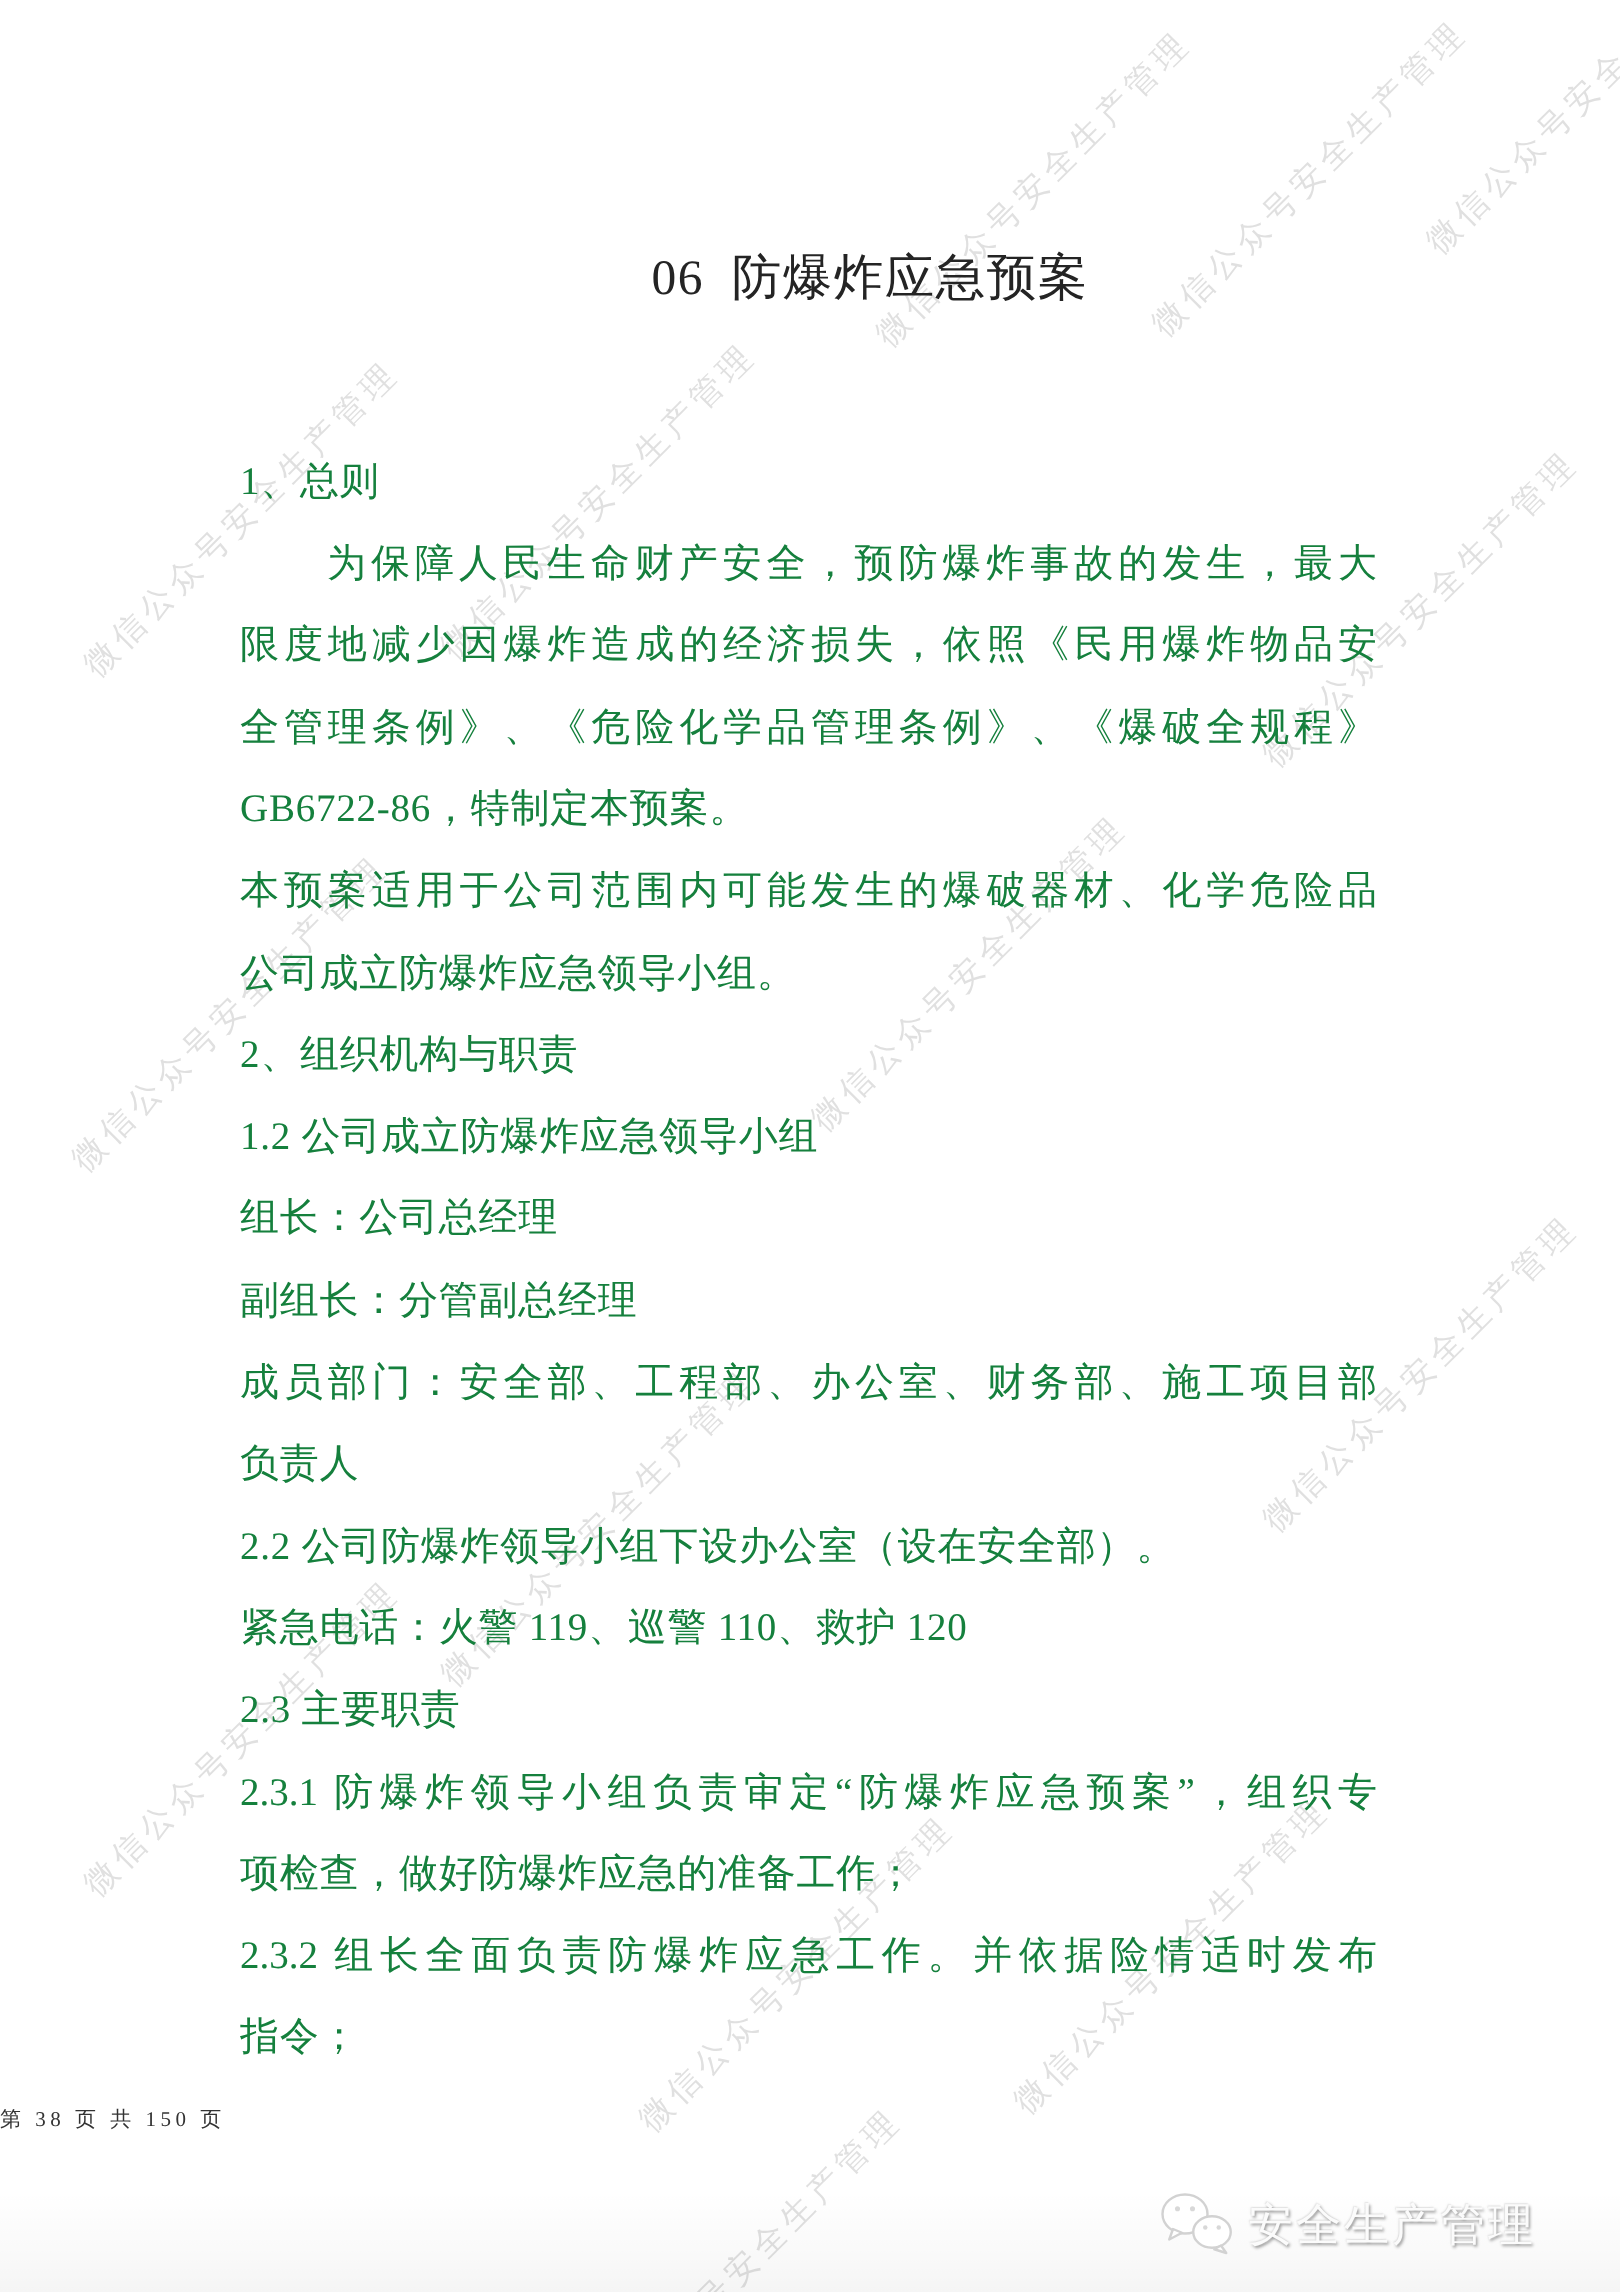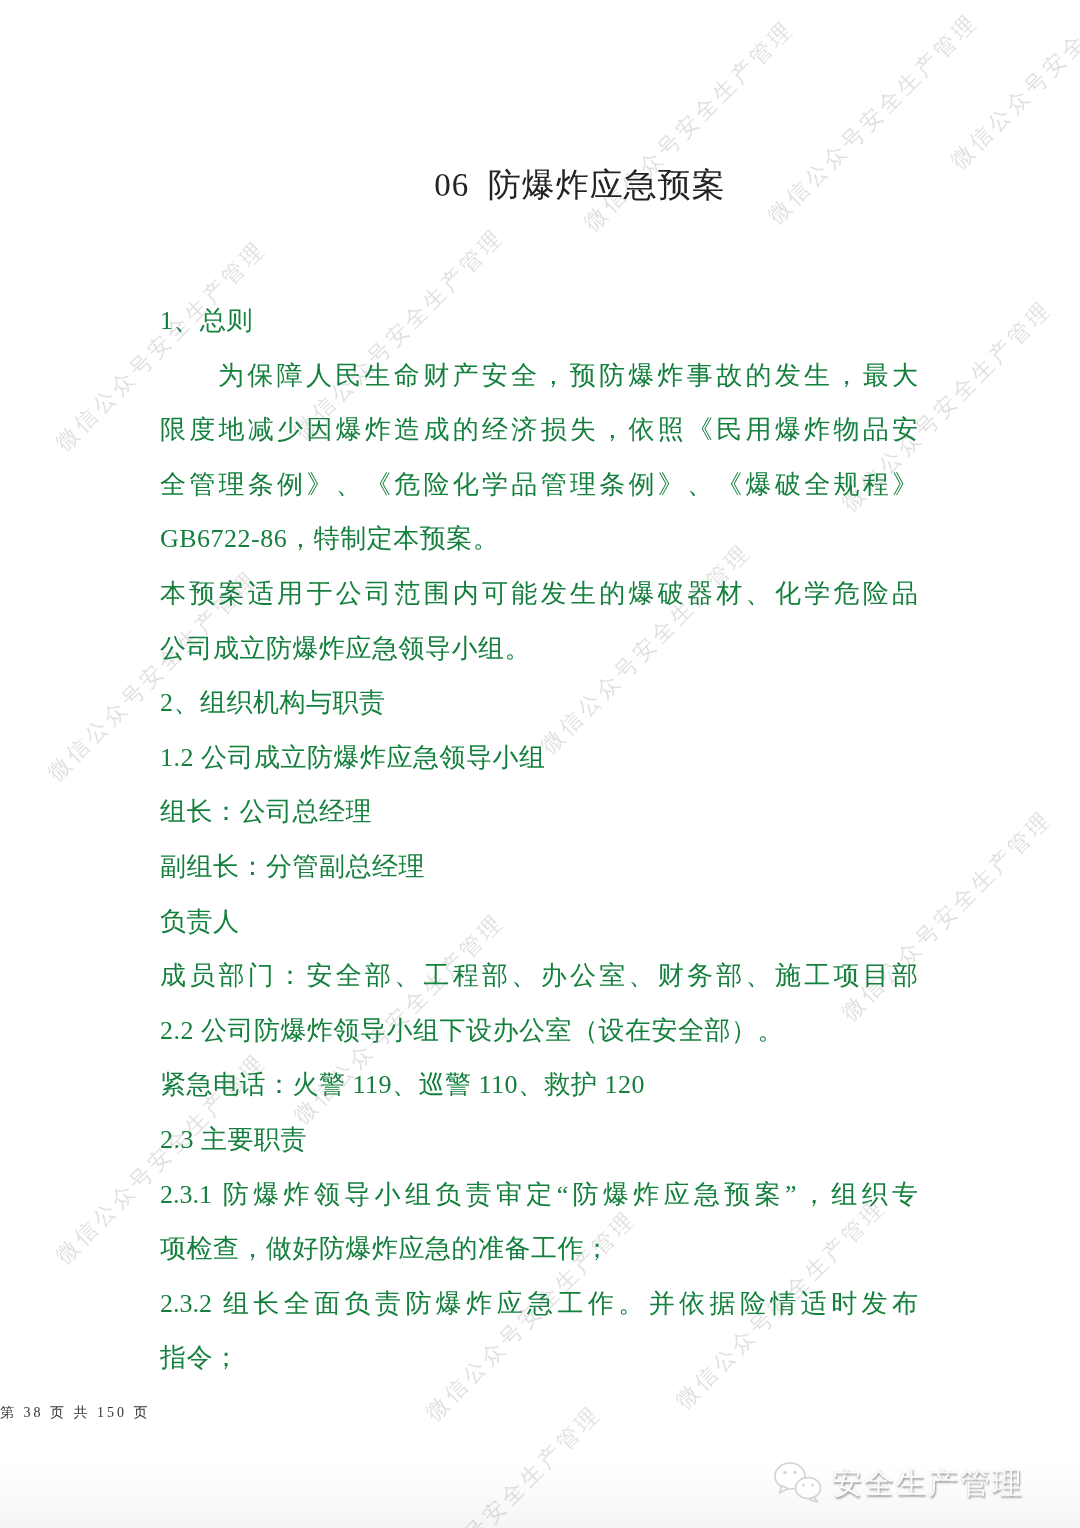--- a/index.html
+++ b/index.html
@@ -129,22 +129,22 @@
     <div class="line indent j">为保障人民生命财产安全，预防爆炸事故的发生，最大</div>
     <div class="line j">限度地减少因爆炸造成的经济损失，依照《民用爆炸物品安</div>
     <div class="line j">全管理条例》、《危险化学品管理条例》、《爆破全规程》</div>
     <div class="line">GB6722-86，特制定本预案。</div>
     <div class="line j">本预案适用于公司范围内可能发生的爆破器材、化学危险品</div>
     <div class="line">公司成立防爆炸应急领导小组。</div>
     <div class="line">2、组织机构与职责</div>
     <div class="line">1.2 公司成立防爆炸应急领导小组</div>
     <div class="line">组长：公司总经理</div>
     <div class="line">副组长：分管副总经理</div>
+    <div class="line j">成员部门：安全部、工程部、办公室、财务部、施工项目部</div>
     <div class="line">负责人</div>
-    <div class="line j">成员部门：安全部、工程部、办公室、财务部、施工项目部</div>
     <div class="line">2.2 公司防爆炸领导小组下设办公室（设在安全部）。</div>
     <div class="line">紧急电话：火警 119、巡警 110、救护 120</div>
     <div class="line">2.3 主要职责</div>
     <div class="line j">2.3.1 防爆炸领导小组负责审定“防爆炸应急预案”，组织专</div>
     <div class="line">项检查，做好防爆炸应急的准备工作；</div>
     <div class="line j">2.3.2 组长全面负责防爆炸应急工作。并依据险情适时发布</div>
     <div class="line">指令；</div>
   </div>
 
   <div class="page-number">第 38 页 共 150 页</div>

